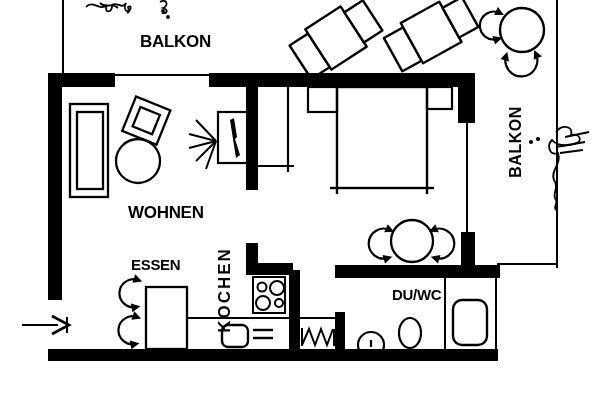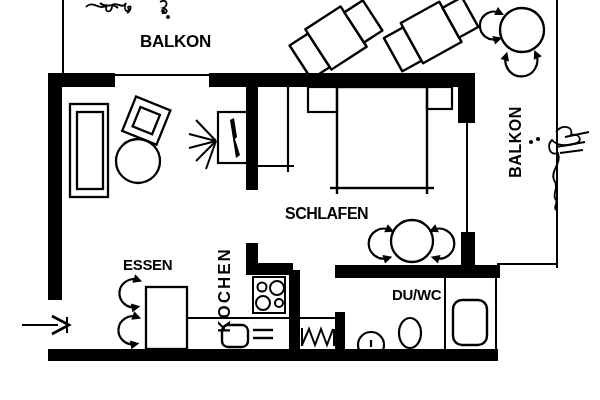--- a/index.html
+++ b/index.html
@@ -9,21 +9,21 @@
   }
   .plan svg{position:absolute;left:0;top:0;}
   .lbl{
     position:absolute;color:#000;font-weight:bold;white-space:nowrap;
     letter-spacing:-0.3px;line-height:1;
   }
   .lbl.rot{transform:translate(-50%,-50%) rotate(-90deg);transform-origin:center;}
   .lbl-balkon-top{left:140px;top:33px;font-size:17px;}
   .lbl-wohnen{left:128px;top:204px;font-size:17px;}
   .lbl-schlafen{left:285px;top:206px;font-size:16px;letter-spacing:-0.5px;}
-  .lbl-essen{left:123px;top:257px;font-size:15px;text-align:right;}
+  .lbl-essen{left:131px;top:257px;font-size:15px;text-align:right;}
   .lbl-duwc{left:360px;top:287px;font-size:15px;margin-left:32px;}
   .lbl-kochen{left:224px;top:290px;font-size:17px;letter-spacing:2px;}
   .lbl-balkon-right{left:516px;top:142px;font-size:16px;letter-spacing:0.5px;}
 </style>
 </head>
 <body>
 
 <div class="plan">
   <svg width="600" height="400" viewBox="0 0 600 400">
     <defs>
@@ -187,18 +187,18 @@
       <rect x="335" y="312" width="10" height="38"></rect>
       <rect x="48" y="349" width="450" height="12"></rect>
     </g>
     <g stroke="#000" stroke-width="2" fill="none">
       <line x1="115" y1="75" x2="209" y2="75"></line>
       <line x1="467" y1="123" x2="467" y2="233"></line>
     </g>
   </svg>
 
   <div class="lbl lbl-balkon-top">BALKON</div>
-  <div class="lbl lbl-schlafen">SCHLAFEN</div>
+  <div class="lbl lbl-wohnen">WOHNEN</div>
   <div class="lbl lbl-essen">ESSEN</div>
   <div class="lbl lbl-duwc">DU/WC</div>
   <div class="lbl rot lbl-kochen">KOCHEN</div>
   <div class="lbl rot lbl-balkon-right">BALKON</div>
 </div>
 
 </body></html>

